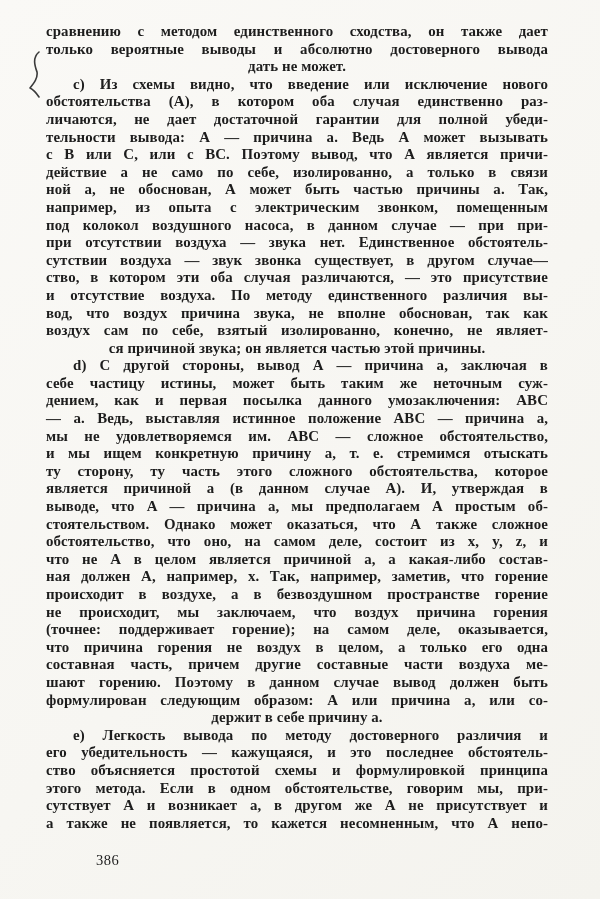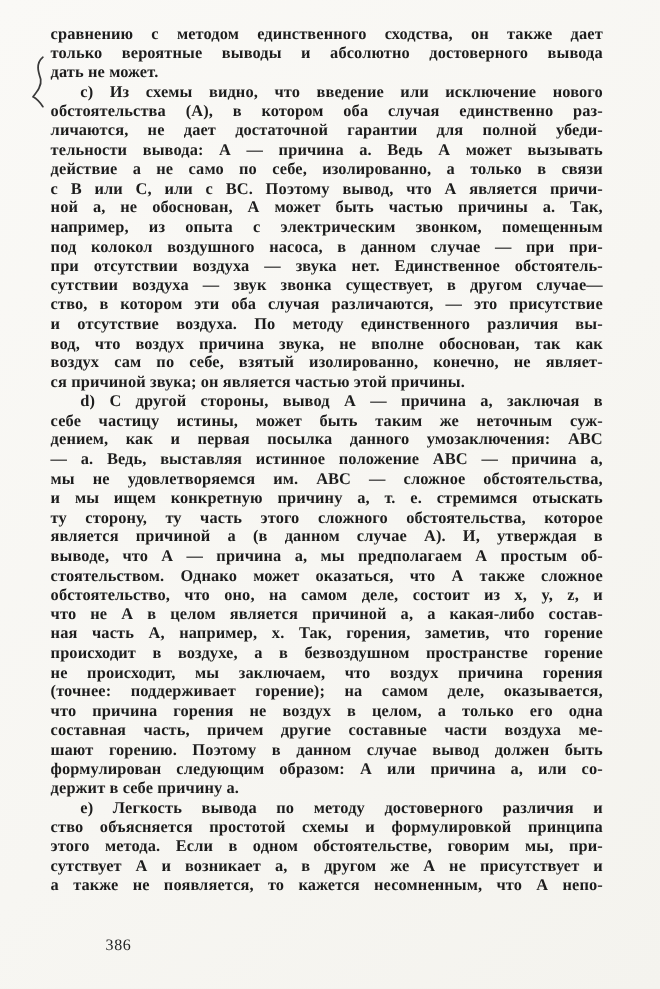--- a/index.html
+++ b/index.html
@@ -19,21 +19,21 @@
     position:absolute;
     left:46px;top:23px;
     width:502px;
   }
   .line{
     font-size:14.9px;
     font-weight:bold;
     line-height:17.6px;
     height:17.6px;
     letter-spacing:.1px;
-    text-align:left;
+    text-align:center;
     overflow:visible;
     white-space:normal;
   }
   .line.just{
     text-align:justify;
     text-align-last:justify;
   }
   .line.indent{
     text-indent:27px;
   }
@@ -62,54 +62,55 @@
   </svg>
 
   <div class="text-block">
       <div class="line just">сравнению с методом единственного сходства, он также дает</div>
       <div class="line just">только вероятные выводы и абсолютно достоверного вывода</div>
       <div class="line">дать не может.</div>
       <div class="line indent just">с) Из схемы видно, что введение или исключение нового</div>
       <div class="line just">обстоятельства (А), в котором оба случая единственно раз-</div>
       <div class="line just">личаются, не дает достаточной гарантии для полной убеди-</div>
       <div class="line just">тельности вывода: А — причина а. Ведь А может вызывать</div>
+      <div class="line just">с В или С, или с ВС. Поэтому вывод, что А является причи-</div>
       <div class="line just">действие а не само по себе, изолированно, а только в связи</div>
-      <div class="line just">с В или С, или с ВС. Поэтому вывод, что А является причи-</div>
       <div class="line just">ной а, не обоснован, А может быть частью причины а. Так,</div>
       <div class="line just">например, из опыта с электрическим звонком, помещенным</div>
       <div class="line just">под колокол воздушного насоса, в данном случае — при при-</div>
       <div class="line just">при отсутствии воздуха — звука нет. Единственное обстоятель-</div>
       <div class="line just">сутствии воздуха — звук звонка существует, в другом случае—</div>
       <div class="line just">ство, в котором эти оба случая различаются, — это присутствие</div>
       <div class="line just">и отсутствие воздуха. По методу единственного различия вы-</div>
       <div class="line just">вод, что воздух причина звука, не вполне обоснован, так как</div>
       <div class="line just">воздух сам по себе, взятый изолированно, конечно, не являет-</div>
       <div class="line">ся причиной звука; он является частью этой причины.</div>
       <div class="line indent just">d) С другой стороны, вывод А — причина а, заключая в</div>
       <div class="line just">себе частицу истины, может быть таким же неточным суж-</div>
       <div class="line just">дением, как и первая посылка данного умозаключения: АВС</div>
       <div class="line just">— а. Ведь, выставляя истинное положение АВС — причина а,</div>
-      <div class="line just">мы не удовлетворяемся им. АВС — сложное обстоятельства,</div>
+      <div class="line just">мы не удовлетворяемся им. АВС — сложное обстоятельство,</div>
       <div class="line just">и мы ищем конкретную причину а, т. е. стремимся отыскать</div>
       <div class="line just">ту сторону, ту часть этого сложного обстоятельства, которое</div>
       <div class="line just">является причиной а (в данном случае А). И, утверждая в</div>
       <div class="line just">выводе, что А — причина а, мы предполагаем А простым об-</div>
       <div class="line just">стоятельством. Однако может оказаться, что А также сложное</div>
       <div class="line just">обстоятельство, что оно, на самом деле, состоит из x, y, z, и</div>
       <div class="line just">что не А в целом является причиной а, а какая-либо состав-</div>
-      <div class="line just">ная часть А, например, x. Так, горения, заметив, что горение</div>
+      <div class="line just">ная должен А, например, x. Так, например, заметив, что горение</div>
       <div class="line just">происходит в воздухе, а в безвоздушном пространстве горение</div>
       <div class="line just">не происходит, мы заключаем, что воздух причина горения</div>
       <div class="line just">(точнее: поддерживает горение); на самом деле, оказывается,</div>
       <div class="line just">что причина горения не воздух в целом, а только его одна</div>
       <div class="line just">составная часть, причем другие составные части воздуха ме-</div>
       <div class="line just">шают горению. Поэтому в данном случае вывод должен быть</div>
       <div class="line just">формулирован следующим образом: А или причина а, или со-</div>
       <div class="line">держит в себе причину а.</div>
       <div class="line indent just">е) Легкость вывода по методу достоверного различия и</div>
+      <div class="line just">его убедительность — кажущаяся, и это последнее обстоятель-</div>
       <div class="line just">ство объясняется простотой схемы и формулировкой принципа</div>
       <div class="line just">этого метода. Если в одном обстоятельстве, говорим мы, при-</div>
       <div class="line just">сутствует А и возникает а, в другом же А не присутствует и</div>
       <div class="line just">а также не появляется, то кажется несомненным, что А непо-</div>
     </div>
 
   <div class="page-number">386</div>
 
 </div>
 

